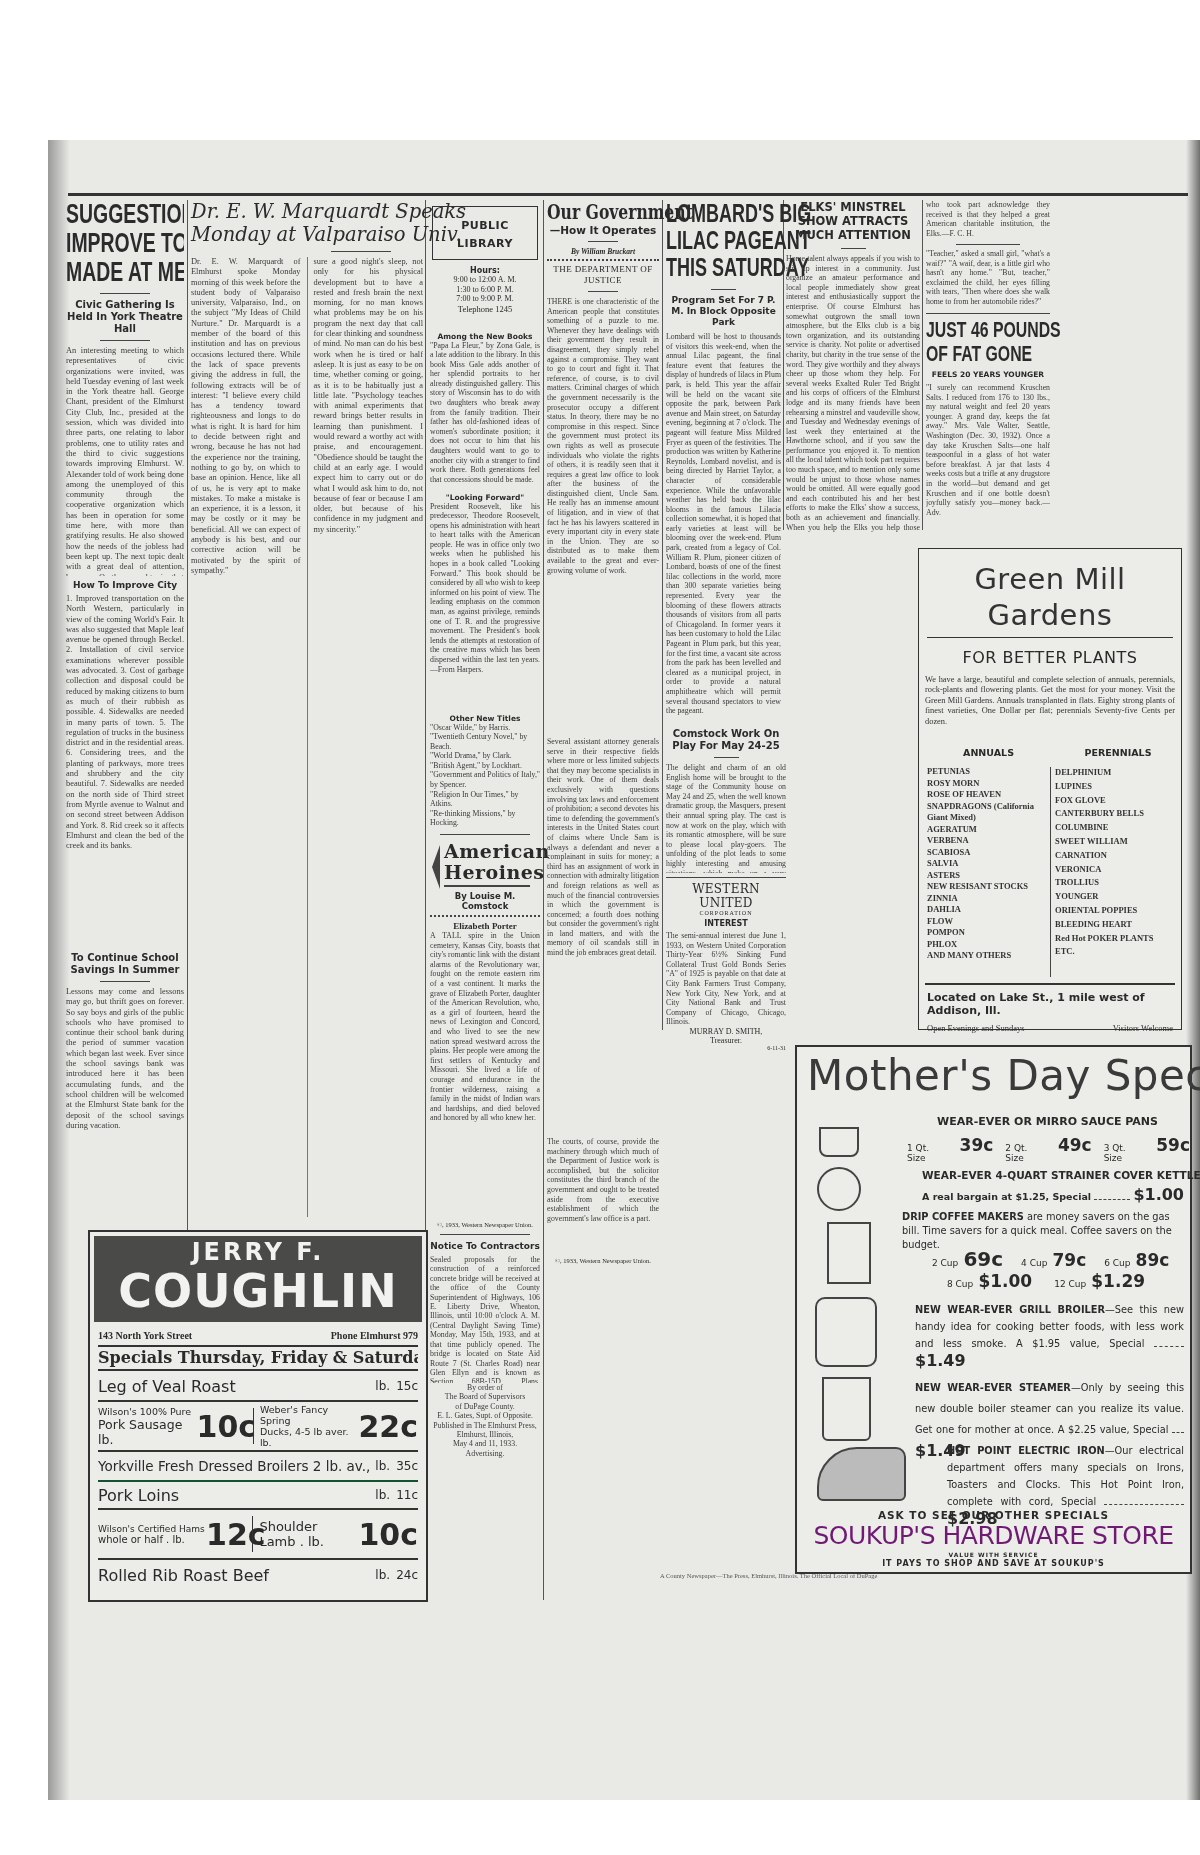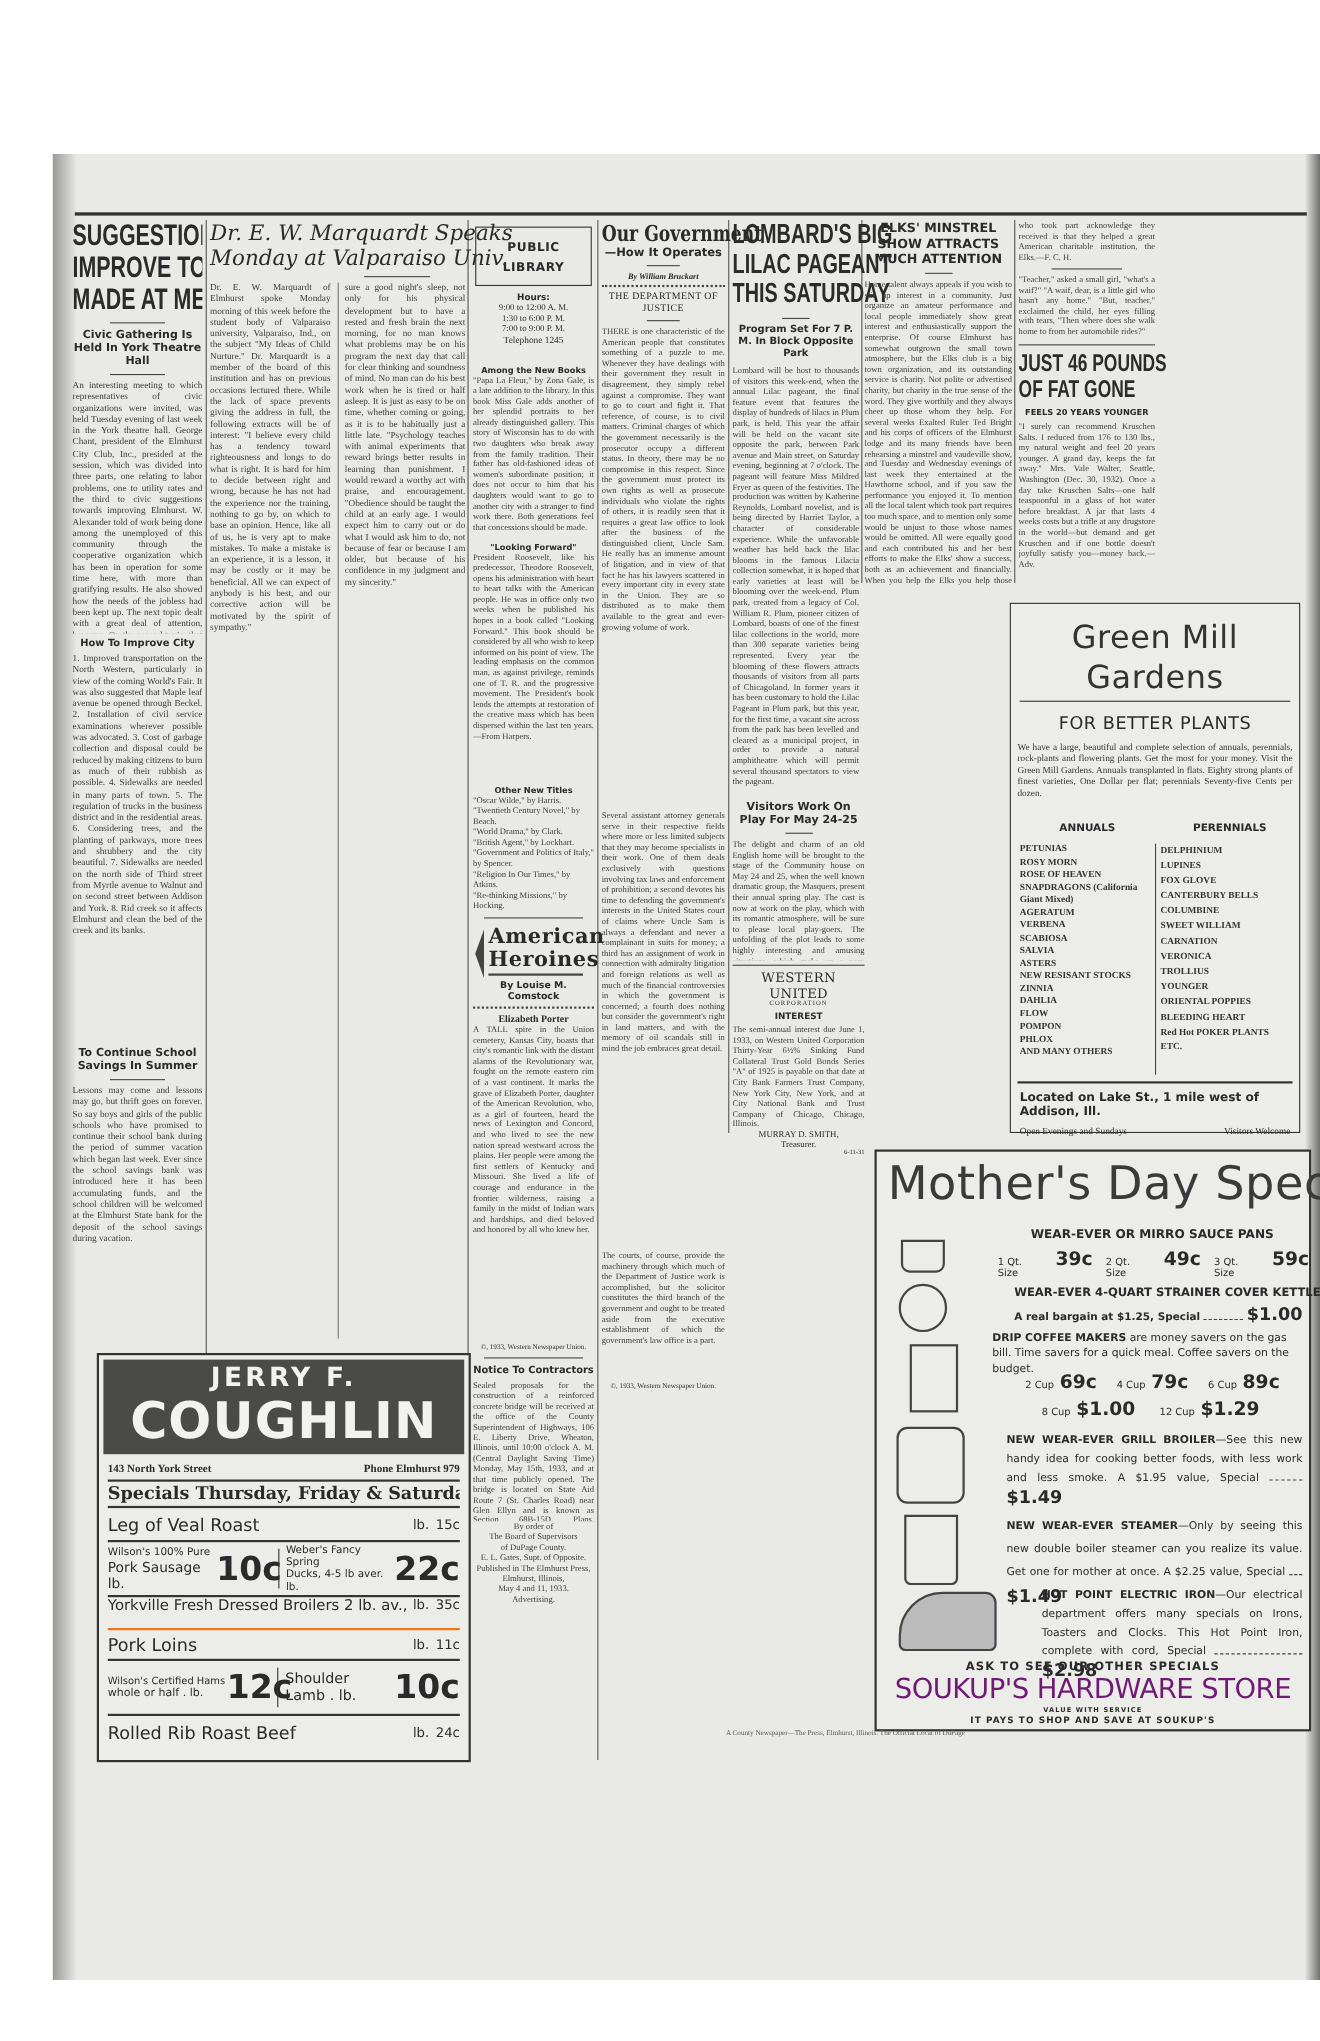--- a/index.html
+++ b/index.html
@@ -133,21 +133,21 @@
   <div class="head-cond" style="font-size:25px;line-height:27px;width:156px;">LILAC PAGEANT</div>
   <div class="head-cond" style="font-size:25px;line-height:27px;width:156px;">THIS SATURDAY</div>
   <div class="smallrule" style="width:25px;margin-top:8px;"></div>
   <div class="sub" style="font-size:9px;line-height:11px;margin:4px 0;">Program Set For 7 P. M. In Block Opposite Park</div>
   <div class="body-text" style="height:418px;font-size:7.8px;line-height:9.6px;">Lombard will be host to thousands of visitors this week-end, when the annual Lilac pageant, the final feature event that features the display of hundreds of lilacs in Plum park, is held. This year the affair will be held on the vacant site opposite the park, between Park avenue and Main street, on Saturday evening, beginning at 7 o'clock. The pageant will feature Miss Mildred Fryer as queen of the festivities. The production was written by Katherine Reynolds, Lombard novelist, and is being directed by Harriet Taylor, a character of considerable experience. While the unfavorable weather has held back the lilac blooms in the famous Lilacia collection somewhat, it is hoped that early varieties at least will be blooming over the week-end. Plum park, created from a legacy of Col. William R. Plum, pioneer citizen of Lombard, boasts of one of the finest lilac collections in the world, more than 300 separate varieties being represented. Every year the blooming of these flowers attracts thousands of visitors from all parts of Chicagoland. In former years it has been customary to hold the Lilac Pageant in Plum park, but this year, for the first time, a vacant site across from the park has been levelled and cleared as a municipal project, in order to provide a natural amphitheatre which will permit several thousand spectators to view the pageant.</div>
 </div>
 
 <div class="col" style="left:786px;top:528px;width:118px;"></div>
 
 <div style="position:absolute;left:666px;top:728px;width:120px;">
-  <div class="sub" style="font-size:10px;line-height:12px;">Visitors Work On</div>
+  <div class="sub" style="font-size:10px;line-height:12px;">Comstock Work On</div>
   <div class="sub" style="font-size:10px;line-height:12px;">Play For May 24-25</div>
   <div class="smallrule" style="width:25px;"></div>
   <div class="body-text" style="height:110px;font-size:7.8px;line-height:9.6px;">The delight and charm of an old English home will be brought to the stage of the Community house on May 24 and 25, when the well known dramatic group, the Masquers, present their annual spring play. The cast is now at work on the play, which with its romantic atmosphere, will be sure to please local play-goers. The unfolding of the plot leads to some highly interesting and amusing situations, which make up a very entertaining play.</div>
   <div style="height:1px;background:#444;margin:4px 0;"></div>
   <div class="center" style="font-family:'DejaVu Serif',serif;font-size:12px;letter-spacing:0.3px;">WESTERN UNITED</div>
   <div class="center" style="font-size:6px;letter-spacing:1px;">CORPORATION</div>
   <div class="center sans bold" style="font-size:8px;margin:3px 0;">INTEREST</div>
   <div class="body-text" style="height:96px;font-size:7.8px;line-height:9.6px;">The semi-annual interest due June 1, 1933, on Western United Corporation Thirty-Year 6½% Sinking Fund Collateral Trust Gold Bonds Series "A" of 1925 is payable on that date at City Bank Farmers Trust Company, New York City, New York, and at City National Bank and Trust Company of Chicago, Chicago, Illinois.</div>
   <div class="center" style="font-size:8px;">MURRAY D. SMITH,</div>
   <div class="center" style="font-size:8px;">Treasurer.</div>
@@ -252,21 +252,21 @@
   <div style="position:absolute;left:125px;top:138px;right:6px;display:flex;align-items:baseline;font-family:'DejaVu Sans',sans-serif;">
     <span class="bold" style="font-size:9.5px;">A real bargain at $1.25, Special</span>
     <span style="flex:1;border-bottom:1.5px dashed #444;margin:0 3px;"></span>
     <span class="bold" style="font-size:16px;">$1.00</span>
   </div>
   <div class="sans" style="position:absolute;left:105px;top:163px;right:6px;font-size:9.8px;line-height:14px;">
     <span class="bold">DRIP COFFEE MAKERS</span>
     <span>are money savers on the gas bill. Time savers for a quick meal. Coffee savers on the budget.</span>
   </div>
   <div style="position:absolute;left:135px;top:200px;display:flex;gap:18px;align-items:baseline;font-family:'DejaVu Sans',sans-serif;">
-    <span><span style="font-size:9px;">2 Cup</span> <span class="bold" style="font-size:17px;">69c</span></span>
+    <span><span style="font-size:9px;">2 Cup</span> <span class="bold" style="font-size:20px;">69c</span></span>
     <span><span style="font-size:9px;">4 Cup</span> <span class="bold" style="font-size:17px;">79c</span></span>
     <span><span style="font-size:9px;">6 Cup</span> <span class="bold" style="font-size:17px;">89c</span></span>
   </div>
   <div style="position:absolute;left:150px;top:224px;display:flex;gap:22px;align-items:baseline;font-family:'DejaVu Sans',sans-serif;">
     <span><span style="font-size:9px;">8 Cup</span> <span class="bold" style="font-size:17px;">$1.00</span></span>
     <span><span style="font-size:9px;">12 Cup</span> <span class="bold" style="font-size:17px;">$1.29</span></span>
   </div>
   <div class="sans" style="position:absolute;left:118px;top:254px;right:6px;font-size:9.8px;line-height:17px;text-align:justify;">
     <span class="bold">NEW WEAR-EVER GRILL BROILER</span><span>—See this new handy idea for cooking better foods, with less work and less smoke. A $1.95 value, Special</span>
     <span style="display:inline-block;width:30px;border-bottom:1.5px dashed #444;"></span>
@@ -310,21 +310,21 @@
       <div style="font-size:12.5px;">Pork Sausage lb.</div>
     </div>
     <span class="price-big" style="font-size:30px;width:50px;">10c</span>
     <span style="width:1.5px;height:36px;background:#333;margin:0 6px;"></span>
     <div style="width:110px;font-family:'DejaVu Sans',sans-serif;">
       <div style="font-size:9.5px;">Weber's Fancy Spring</div>
       <div style="font-size:9.5px;">Ducks, 4-5 lb aver. lb.</div>
     </div>
     <span class="price-big" style="font-size:30px;">22c</span>
   </div>
-  <div style="position:absolute;left:8px;right:8px;top:220px;height:28px;border-bottom:2px solid #f97316;display:flex;">
+  <div style="position:absolute;left:8px;right:8px;top:220px;height:28px;border-bottom:2px solid #14532d;display:flex;align-items:center;">
     <span class="sans" style="font-size:13.5px;flex:1;white-space:nowrap;">Yorkville Fresh Dressed Broilers 2 lb. av.,</span>
     <span class="sans" style="font-size:12px;margin-right:6px;">lb.</span>
     <span class="sans" style="font-size:12px;">35c</span>
   </div>
   <div style="position:absolute;left:8px;right:8px;top:250px;height:26px;border-bottom:2px solid #333;display:flex;align-items:center;">
     <span class="sans" style="font-size:16px;flex:1;">Pork Loins</span>
     <span class="sans" style="font-size:12px;margin-right:6px;">lb.</span>
     <span class="sans" style="font-size:12px;">11c</span>
   </div>
   <div style="position:absolute;left:8px;right:8px;top:278px;height:48px;border-bottom:2px solid #333;display:flex;align-items:center;">

